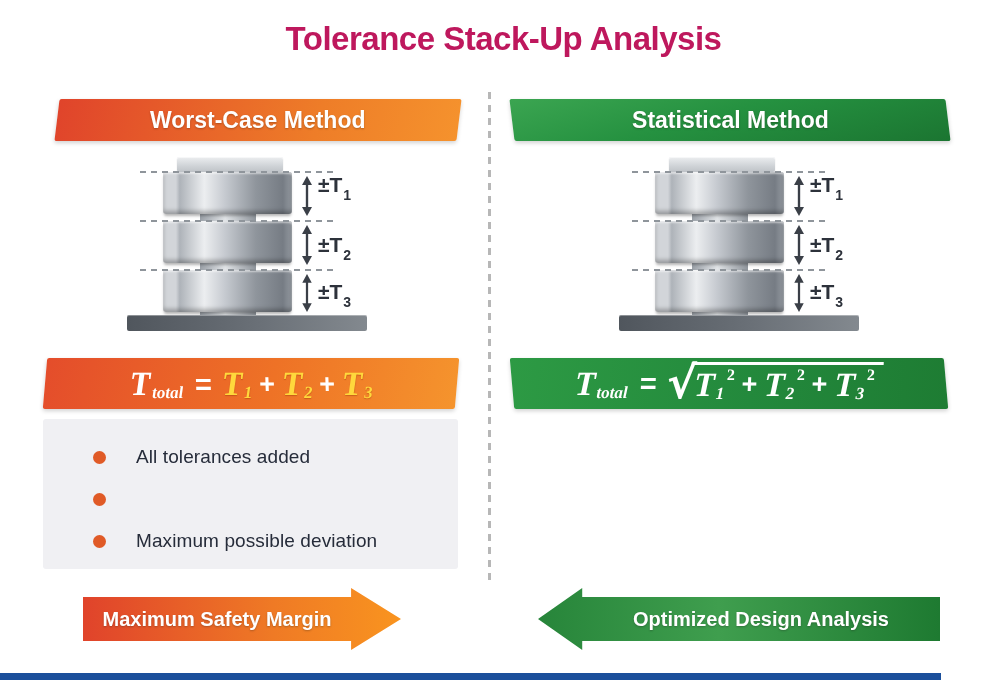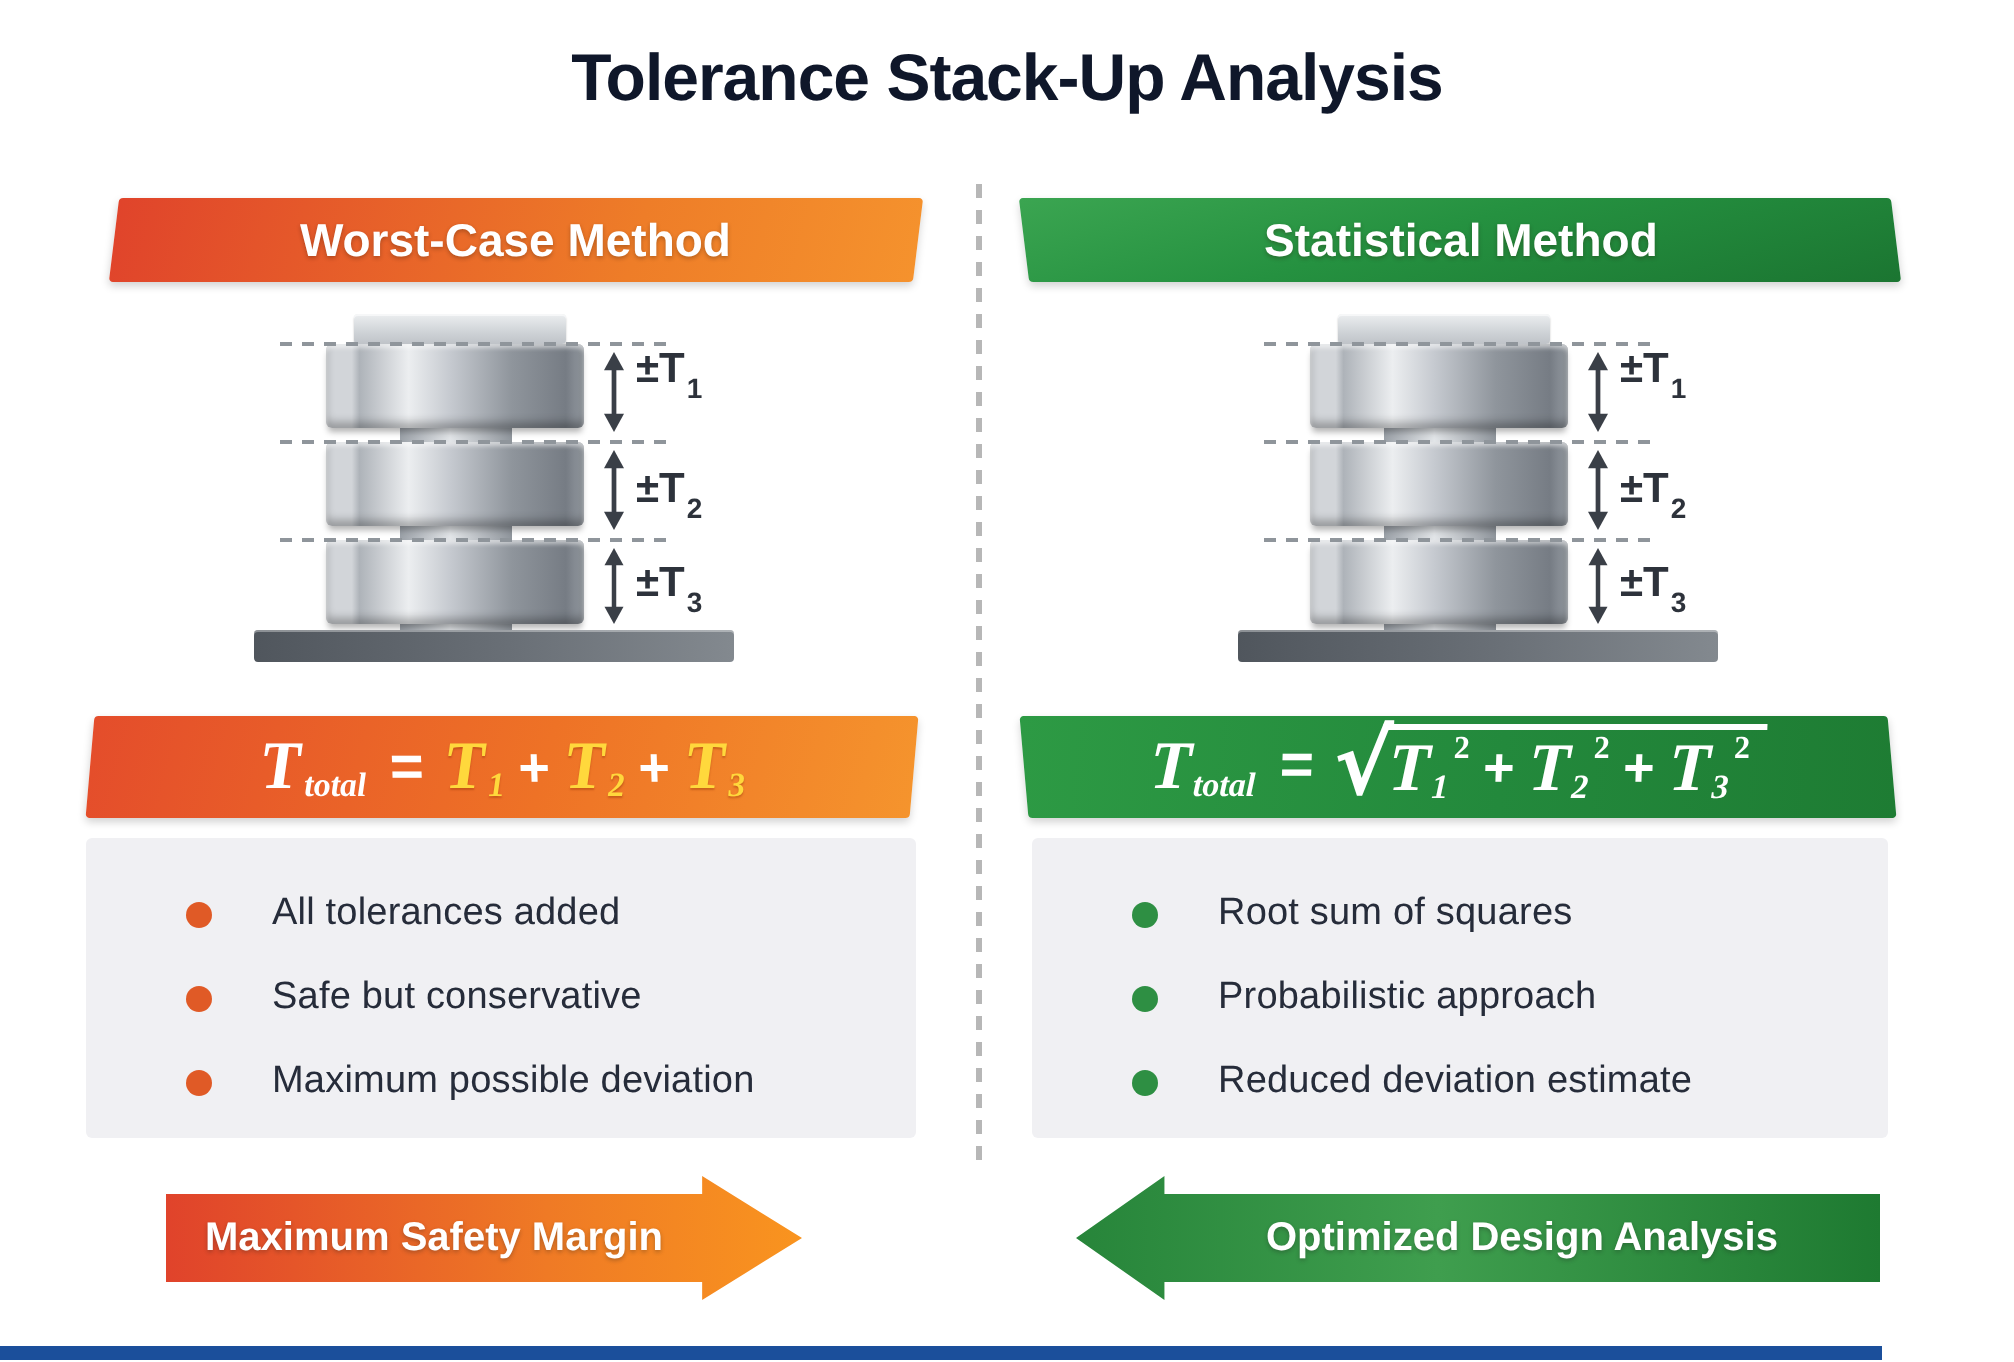--- a/index.html
+++ b/index.html
@@ -1,20 +1,20 @@
 <!DOCTYPE html>
 <html><head>
 <meta charset="utf-8">
 <style>
   html,body{margin:0;padding:0;background:#fff;}
   .page{position:relative;width:1007px;height:681px;background:#fff;overflow:hidden;
         font-family:"Liberation Sans",sans-serif;}
 
   .title{position:absolute;left:0;top:20px;width:100%;margin:0;text-align:center;
-         font-size:33px;font-weight:700;color:#0f172a;letter-spacing:-0.5px;}
+         font-size:33px;font-weight:700;color:#be185d;letter-spacing:-0.5px;}
 
   .divider{position:absolute;left:488px;top:92px;width:3px;height:492px;
            background:repeating-linear-gradient(180deg,#b7b7b7 0 7px,transparent 7px 13px);}
 
   
   .banner{position:absolute;display:flex;align-items:center;justify-content:center;
           border-radius:2px;box-shadow:0 2px 4px rgba(0,0,0,.18);}
   .hdr-left{left:57px;top:99px;width:402px;height:42px;transform:skewX(-7deg);
             background:linear-gradient(98deg,#e0442b 0%,#ee7d28 65%,#f5922d 100%);}
   .hdr-right{left:512px;top:99px;width:436px;height:42px;transform:skewX(7deg);
@@ -206,44 +206,27 @@
   </div>
 
   <div class="panel panel-l">
     <ul class="blist">
       <li>
           <span class="dot dot-o"></span>
           <span class="btext">All tolerances added</span>
         </li>
       <li>
           <span class="dot dot-o"></span>
-          <span class="btext">Safe but conservative</span>
         </li>
       <li>
           <span class="dot dot-o"></span>
           <span class="btext">Maximum possible deviation</span>
         </li>
     </ul>
   </div>
-  <div class="panel panel-r">
-    <ul class="blist">
-      <li>
-          <span class="dot dot-g"></span>
-          <span class="btext">Root sum of squares</span>
-        </li>
-      <li>
-          <span class="dot dot-g"></span>
-          <span class="btext">Probabilistic approach</span>
-        </li>
-      <li>
-          <span class="dot dot-g"></span>
-          <span class="btext">Reduced deviation estimate</span>
-        </li>
-    </ul>
-  </div>
 
   <div class="bigarrow arrow-l">
     <span class="arrow-text">Maximum Safety Margin</span>
   </div>
   <div class="bigarrow arrow-r">
     <span class="arrow-text">Optimized Design Analysis</span>
   </div>
 
   <div class="bottom-bar"></div>
 

